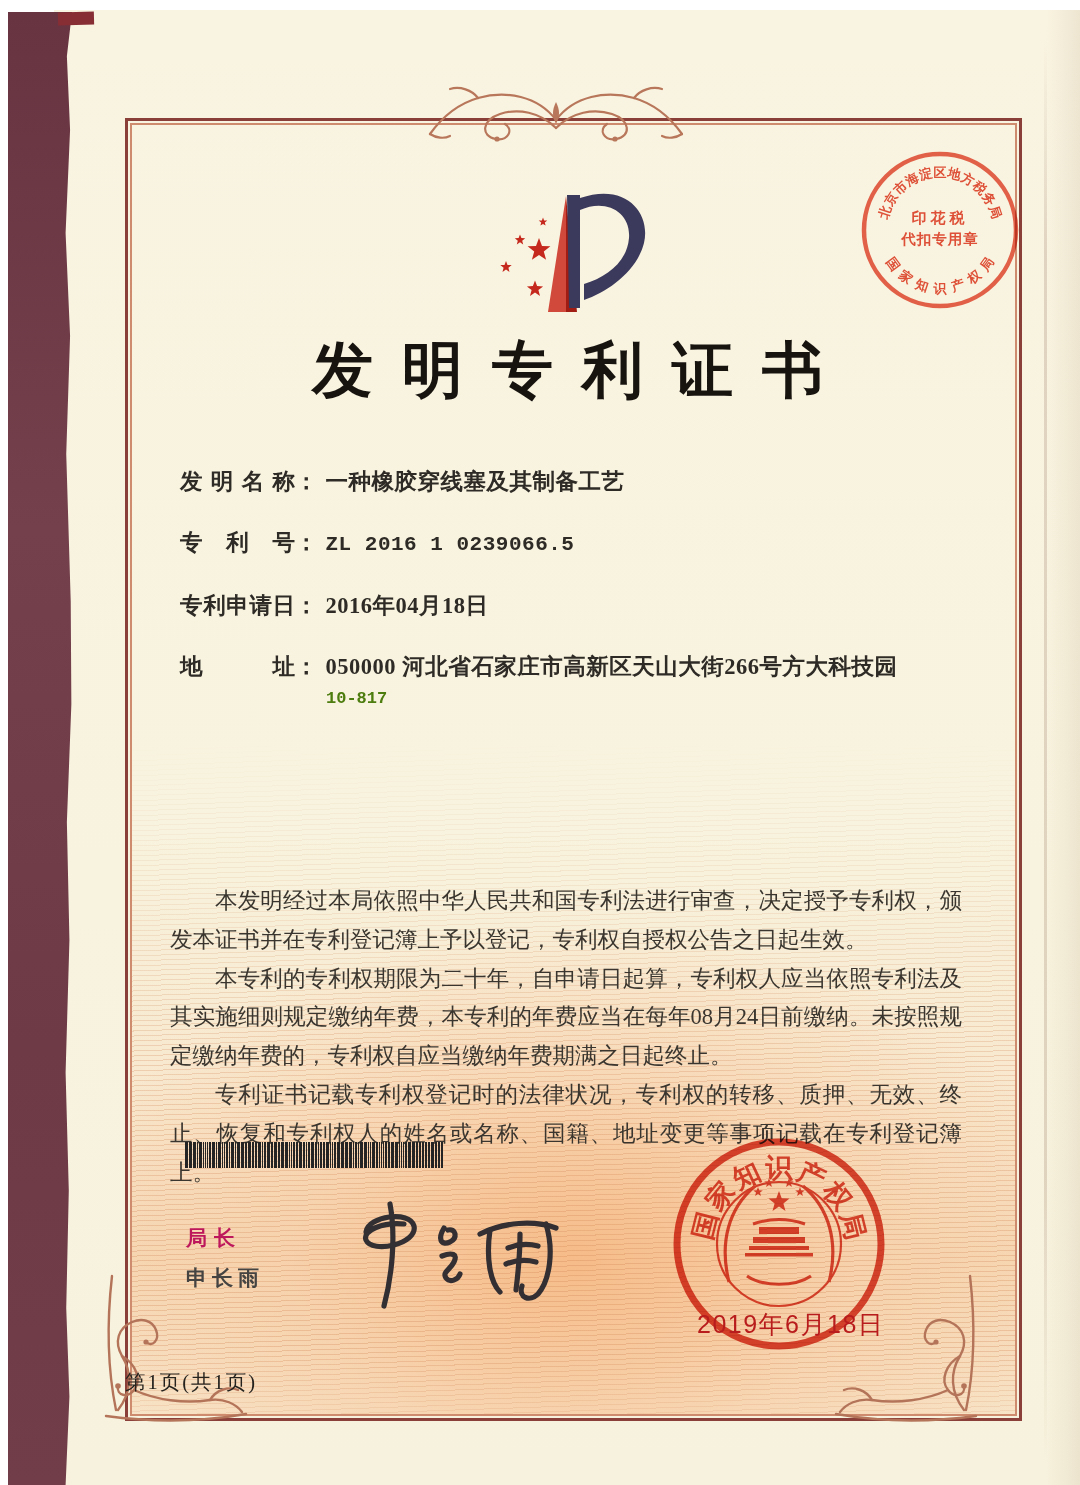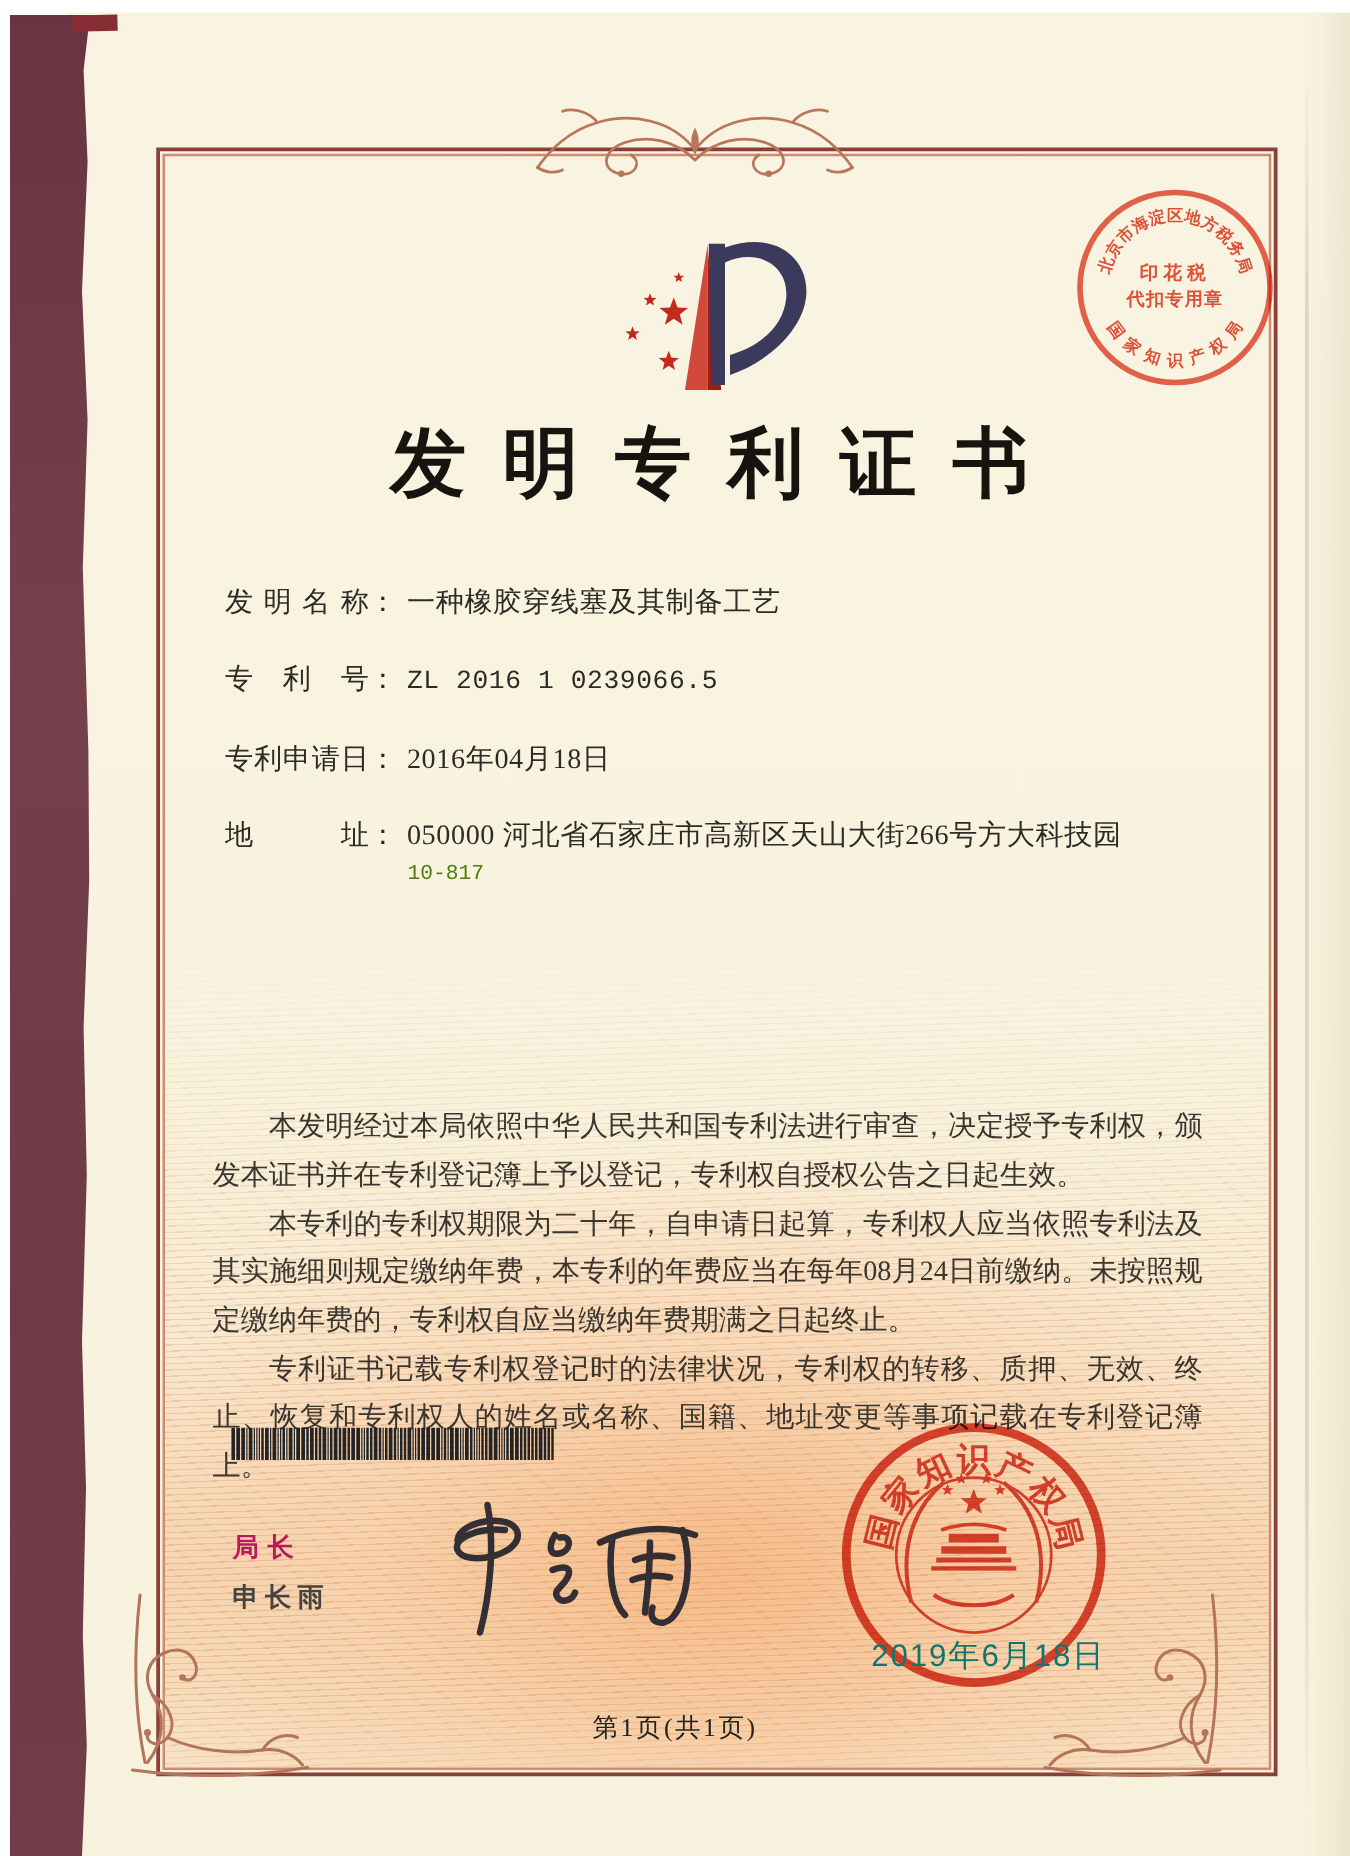--- a/index.html
+++ b/index.html
@@ -35,43 +35,43 @@
           mask-image:linear-gradient(180deg, transparent 48%, rgba(0,0,0,.85) 72%, #000 95%, rgba(0,0,0,.45) 100%); }
 
   .ornament { position:absolute; }
 
   
   .cert-title { position:absolute; left:312px; top:330px; font-size:61px; font-weight:600;
                 letter-spacing:29px; color:#17130f; white-space:nowrap; }
 
   
   .fields { position:absolute; left:180px; top:455px; width:800px; padding-top:12px; }
-  .frow { margin-bottom:31px; line-height:30px; font-size:22.5px; color:#2e2b26; white-space:nowrap; }
+  .frow { margin-bottom:31px; line-height:30px; font-size:22.5px; color:#2e2b26; white-space:nowrap;font-weight:bold; }
   .flabel { display:inline-block; width:115px; text-align:justify; text-align-last:justify; vertical-align:baseline; }
   .fcolon { display:inline-block; }
   .fvalue { margin-left:8px; letter-spacing:.5px; }
   .fvalue-mono { margin-left:8px; font-family:"Liberation Mono","DejaVu Sans Mono",monospace; font-size:21px; letter-spacing:.5px; }
   .fvalue2 { display:block; padding-left:146px; line-height:34px; font-family:"Liberation Mono","DejaVu Sans Mono",monospace; font-size:17px; color:#4d7c0f; }
 
   
   .paras { position:absolute; left:170px; top:882px; width:792px; font-size:22.5px;
            line-height:38.8px; text-align:justify; color:#3a362f; }
   .paras p { text-indent:2em; margin:0; }
 
   
   .director-title { position:absolute; left:186px; top:1224px; font-family:"Liberation Sans","DejaVu Sans",sans-serif;
            font-weight:700; font-size:21px; letter-spacing:7px; color:#be185d; }
   .director-name  { position:absolute; left:186px; top:1264px; font-family:"Liberation Sans","DejaVu Sans",sans-serif;
            font-weight:700; font-size:21px; letter-spacing:5px; color:#454442; }
   .signature { position:absolute; left:338px; top:1198px; z-index:25; }
   .barcode { position:absolute; left:185px; top:1142px; z-index:10; }
   .seal { position:absolute; left:659px; top:1124px; z-index:20; opacity:.93; mix-blend-mode:multiply; }
   .issue-date { position:absolute; left:697px; top:1308px; z-index:30; font-family:"Liberation Sans","DejaVu Sans",sans-serif;
-           font-weight:500; font-size:25px; letter-spacing:1.5px; color:#0f766e; }
-  .page-footer { position:absolute; left:125px; top:1368px; width:830px; text-align:center;
+           font-weight:500; font-size:25px; letter-spacing:1.5px; color:#b91c1c; }
+  .page-footer { position:absolute; left:125px; top:1368px; width:830px; 
            font-size:20.5px; letter-spacing:2px; color:#26231f; }
 
   .stamp { position:absolute; left:853px; top:143px; opacity:.92; mix-blend-mode:multiply; }
   .logo { position:absolute; left:480px; top:168px; }
 </style>
 </head>
 <body>
 
 <div class="page">
 

